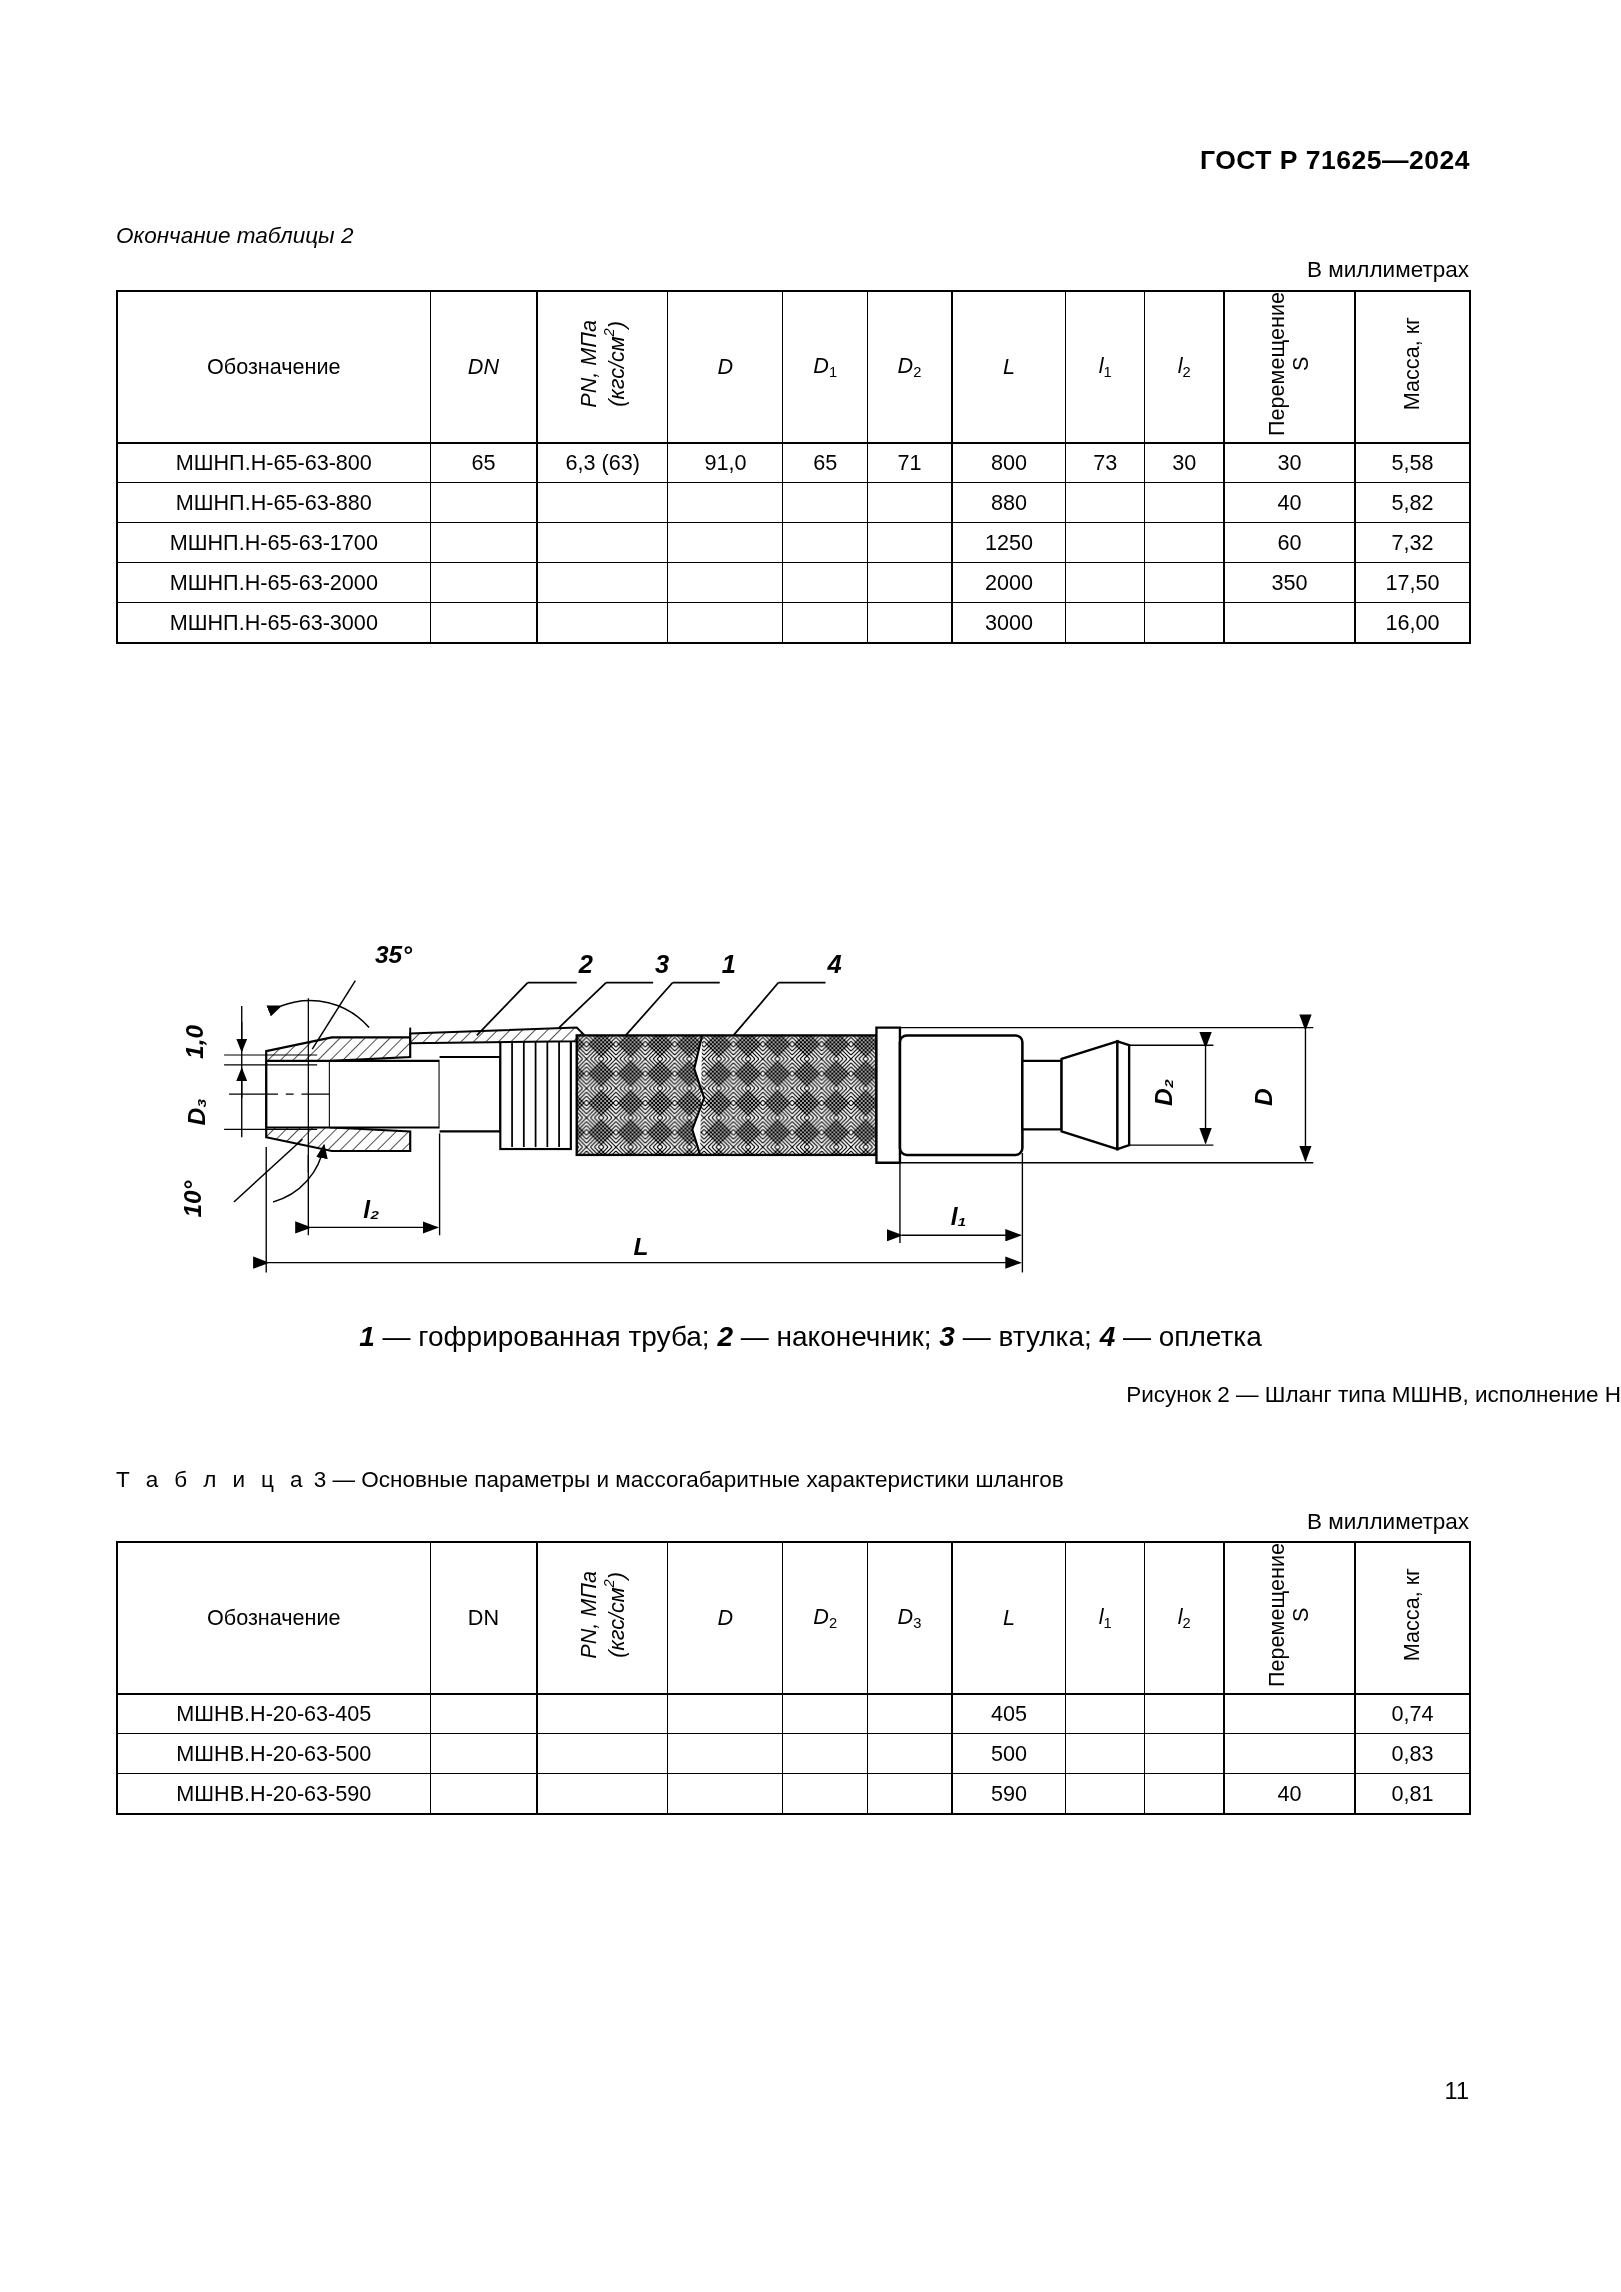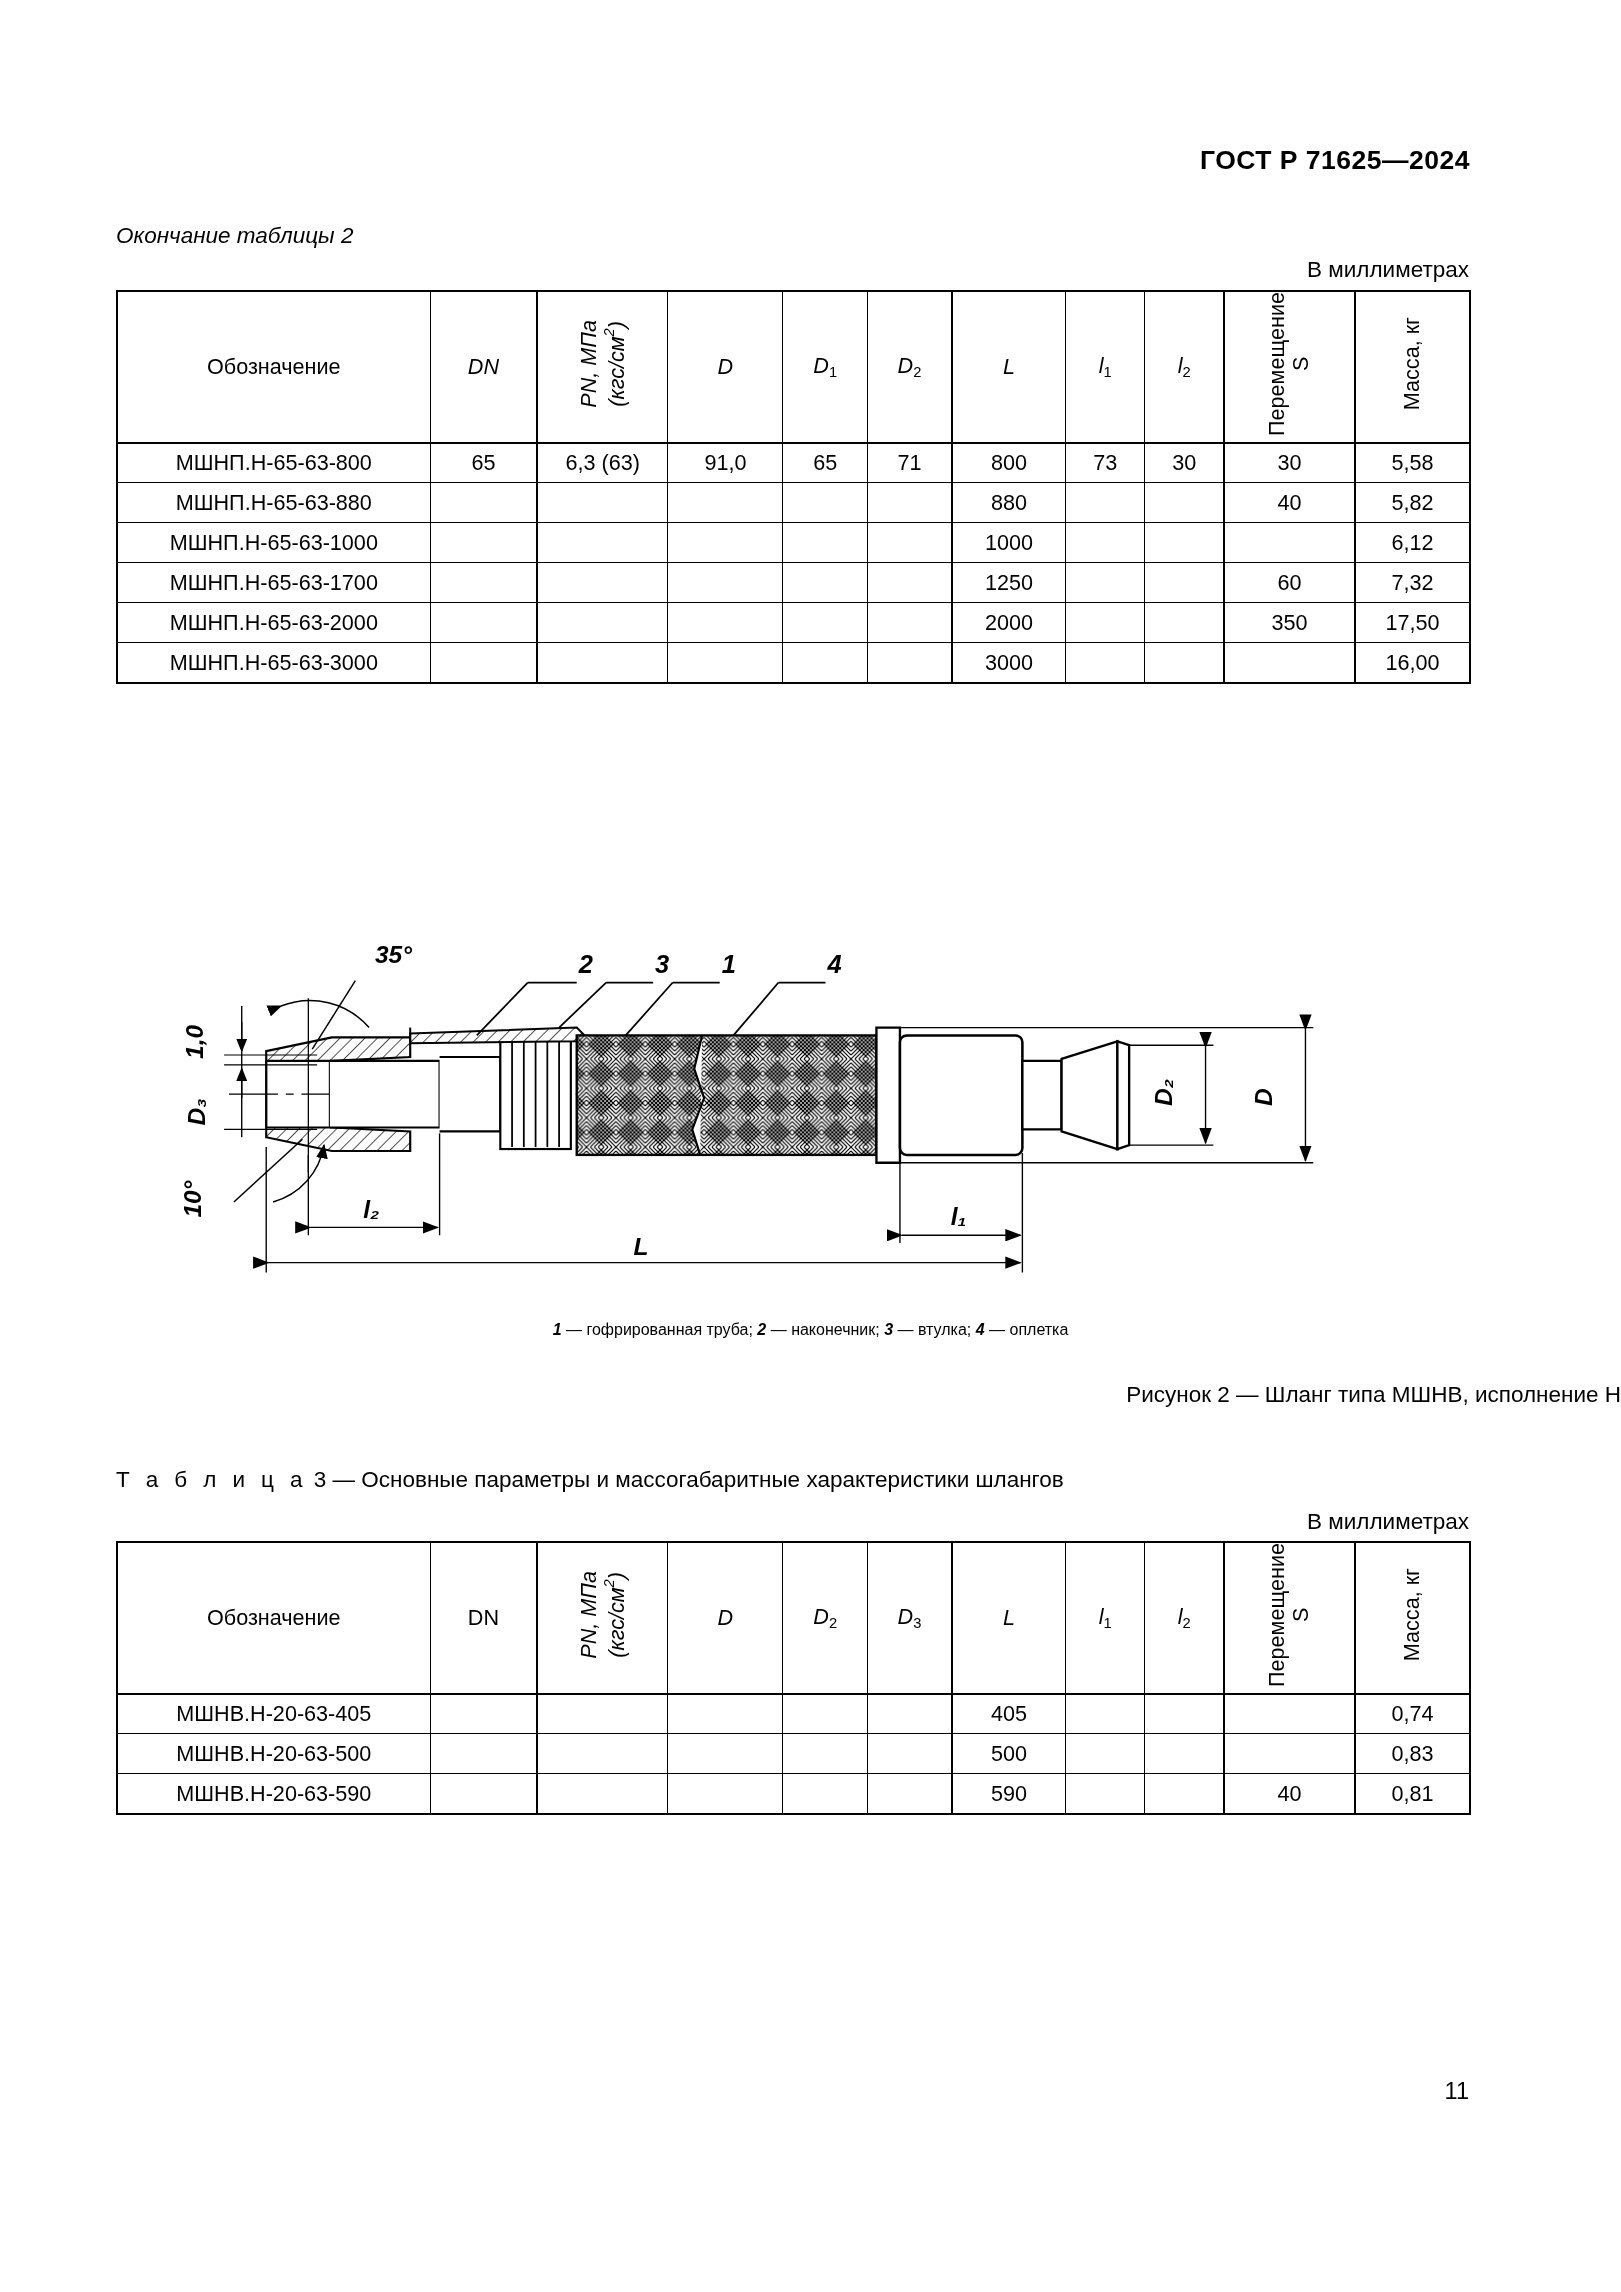--- a/index.html
+++ b/index.html
@@ -104,21 +104,21 @@
     left: 116px;
     top: 912px;
     width: 1372px;
     height: 382px;
   }
   .figure-legend {
     position: absolute;
     left: 0; right: 0;
     top: 1321px;
     text-align: center;
-    font-size: 16px;
+    font-size: 28px;
   }
   .figure-caption {
     position: absolute;
     left: 0; right: 0;
     top: 1382px;
     text-align: right;
     font-size: 22.5px;
   }
   .figure-legend .idx { font-style: italic; font-weight: bold; }
 
@@ -210,33 +210,20 @@
           <td class="row-cell" style="border-bottom-width: 0px;"></td>
           <td class="row-cell thick-left" style="border-bottom-width: 0px;"></td>
           <td class="row-cell" style="border-bottom-width: 0px;"></td>
           <td class="row-cell" style="border-bottom-width: 0px;"></td>
           <td class="row-cell" style="border-bottom-width: 0px;"></td>
           <td class="row-cell thick-left">880</td>
           <td class="row-cell" style="border-bottom-width: 0px;"></td>
           <td class="row-cell" style="border-bottom-width: 0px;"></td>
           <td class="row-cell thick-left" style="border-bottom-width: 0px;">40</td>
           <td class="row-cell thick-left thick-right">5,82</td>
-        </tr>
-        <tr>
-          <td class="row-cell thick-left">МШНП.Н-65-63-1000</td>
-          <td class="row-cell" style="border-bottom-width: 0px;"></td>
-          <td class="row-cell thick-left" style="border-bottom-width: 0px;"></td>
-          <td class="row-cell" style="border-bottom-width: 0px;"></td>
-          <td class="row-cell" style="border-bottom-width: 0px;"></td>
-          <td class="row-cell" style="border-bottom-width: 0px;"></td>
-          <td class="row-cell thick-left">1000</td>
-          <td class="row-cell" style="border-bottom-width: 0px;"></td>
-          <td class="row-cell" style="border-bottom-width: 0px;"></td>
-          <td class="row-cell thick-left"></td>
-          <td class="row-cell thick-left thick-right">6,12</td>
         </tr>
         <tr>
           <td class="row-cell thick-left">МШНП.Н-65-63-1700</td>
           <td class="row-cell" style="border-bottom-width: 0px;"></td>
           <td class="row-cell thick-left" style="border-bottom-width: 0px;"></td>
           <td class="row-cell" style="border-bottom-width: 0px;"></td>
           <td class="row-cell" style="border-bottom-width: 0px;"></td>
           <td class="row-cell" style="border-bottom-width: 0px;"></td>
           <td class="row-cell thick-left">1250</td>
           <td class="row-cell" style="border-bottom-width: 0px;"></td>

